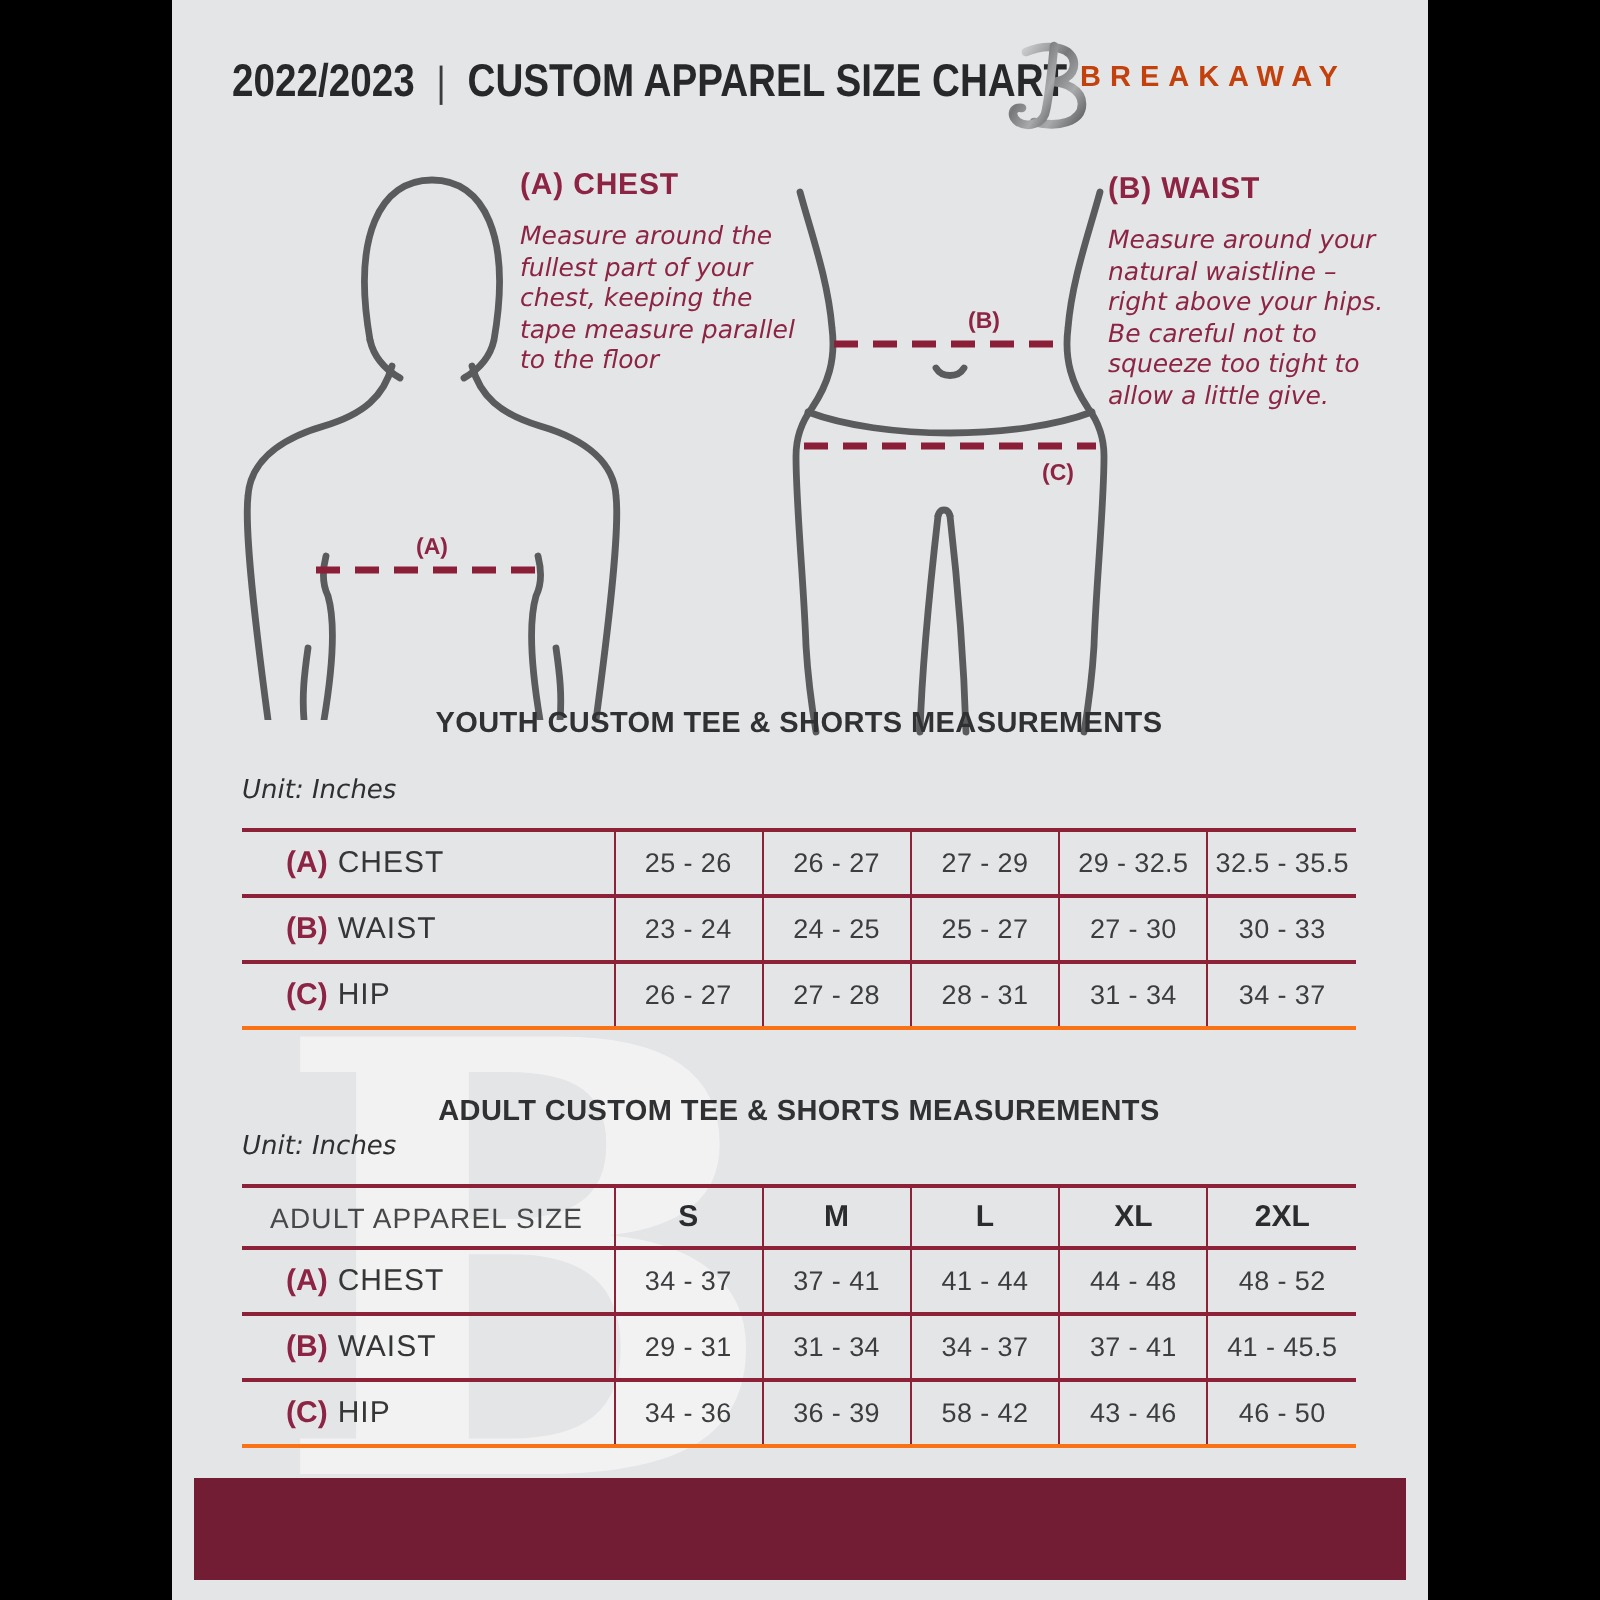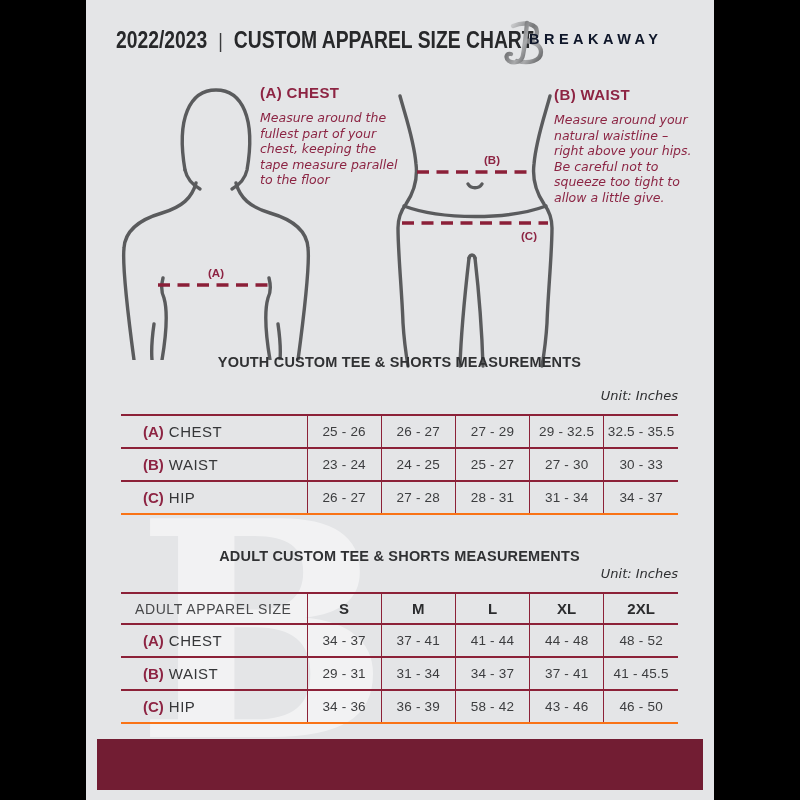--- a/index.html
+++ b/index.html
@@ -9,41 +9,41 @@
 
   
   .watermark{position:absolute;left:50px;top:492px;font-family:"DejaVu Serif",serif;
              font-weight:bold;font-size:300px;line-height:280px;color:rgba(255,255,255,0.5);
              letter-spacing:-6px;}
 
   
   .masthead{position:absolute;left:30px;top:28px;white-space:nowrap;transform:scaleX(0.84);
             transform-origin:left top;color:#27282a;font-weight:bold;font-size:23px;line-height:24px;}
   .masthead .sep{font-weight:400;margin:0 13px;color:#3a3b3d;font-size:21px;}
-  .brand{position:absolute;left:443px;top:31px;font-weight:bold;font-size:14.5px;
-         letter-spacing:4.5px;color:#0f172a;}
+  .brand{position:absolute;left:454px;top:31px;font-weight:bold;font-size:14.5px;
+         letter-spacing:4.5px;color:#c2410c;}
   .logo{position:absolute;left:415px;top:19px;}
 
   
   .instr{position:absolute;width:146px;}
   .instr h3{margin:0 0 9px 0;font-size:15px;font-weight:bold;letter-spacing:.4px;color:#8d2443;}
   .instr p{margin:0;font-family:"DejaVu Sans",sans-serif;font-style:italic;font-size:12.5px;
            line-height:15.5px;color:#8c2544;white-space:pre-line;}
   .instr-chest{left:174px;top:84px;}
   .instr-waist{left:468px;top:86px;}
   .instr-hips{left:468px;top:219px;}
 
   .fig{position:absolute;}
   .fig-upper{left:30px;top:80px;}
   .fig-lower{left:300px;top:88px;}
 
   
   .sec-title{position:absolute;left:35px;width:557px;text-align:center;font-weight:bold;
              font-size:14.5px;letter-spacing:.2px;color:#303133;}
-  .sec-unit{position:absolute;left:35px;width:557px;text-align:right;
+  .sec-unit{position:absolute;left:35px;width:557px;text-align:left;
             font-family:"DejaVu Sans",sans-serif;font-style:italic;font-size:13px;color:#2e2f31;}
   .t-youth-title{top:354px;} .t-youth-unit{top:388px;}
   .t-adult-title{top:548px;} .t-adult-unit{top:566px;}
 
   
   .size-table{position:absolute;left:35px;width:557px;border-collapse:collapse;table-layout:fixed;}
   .tbl-youth{top:414px;} .tbl-adult{top:592px;}
   .size-table col.c-label{width:186px;}
   .size-table tr{border-top:2px solid #8c2138;}
   .size-table tr.last{border-bottom:2px solid #f97316;}

